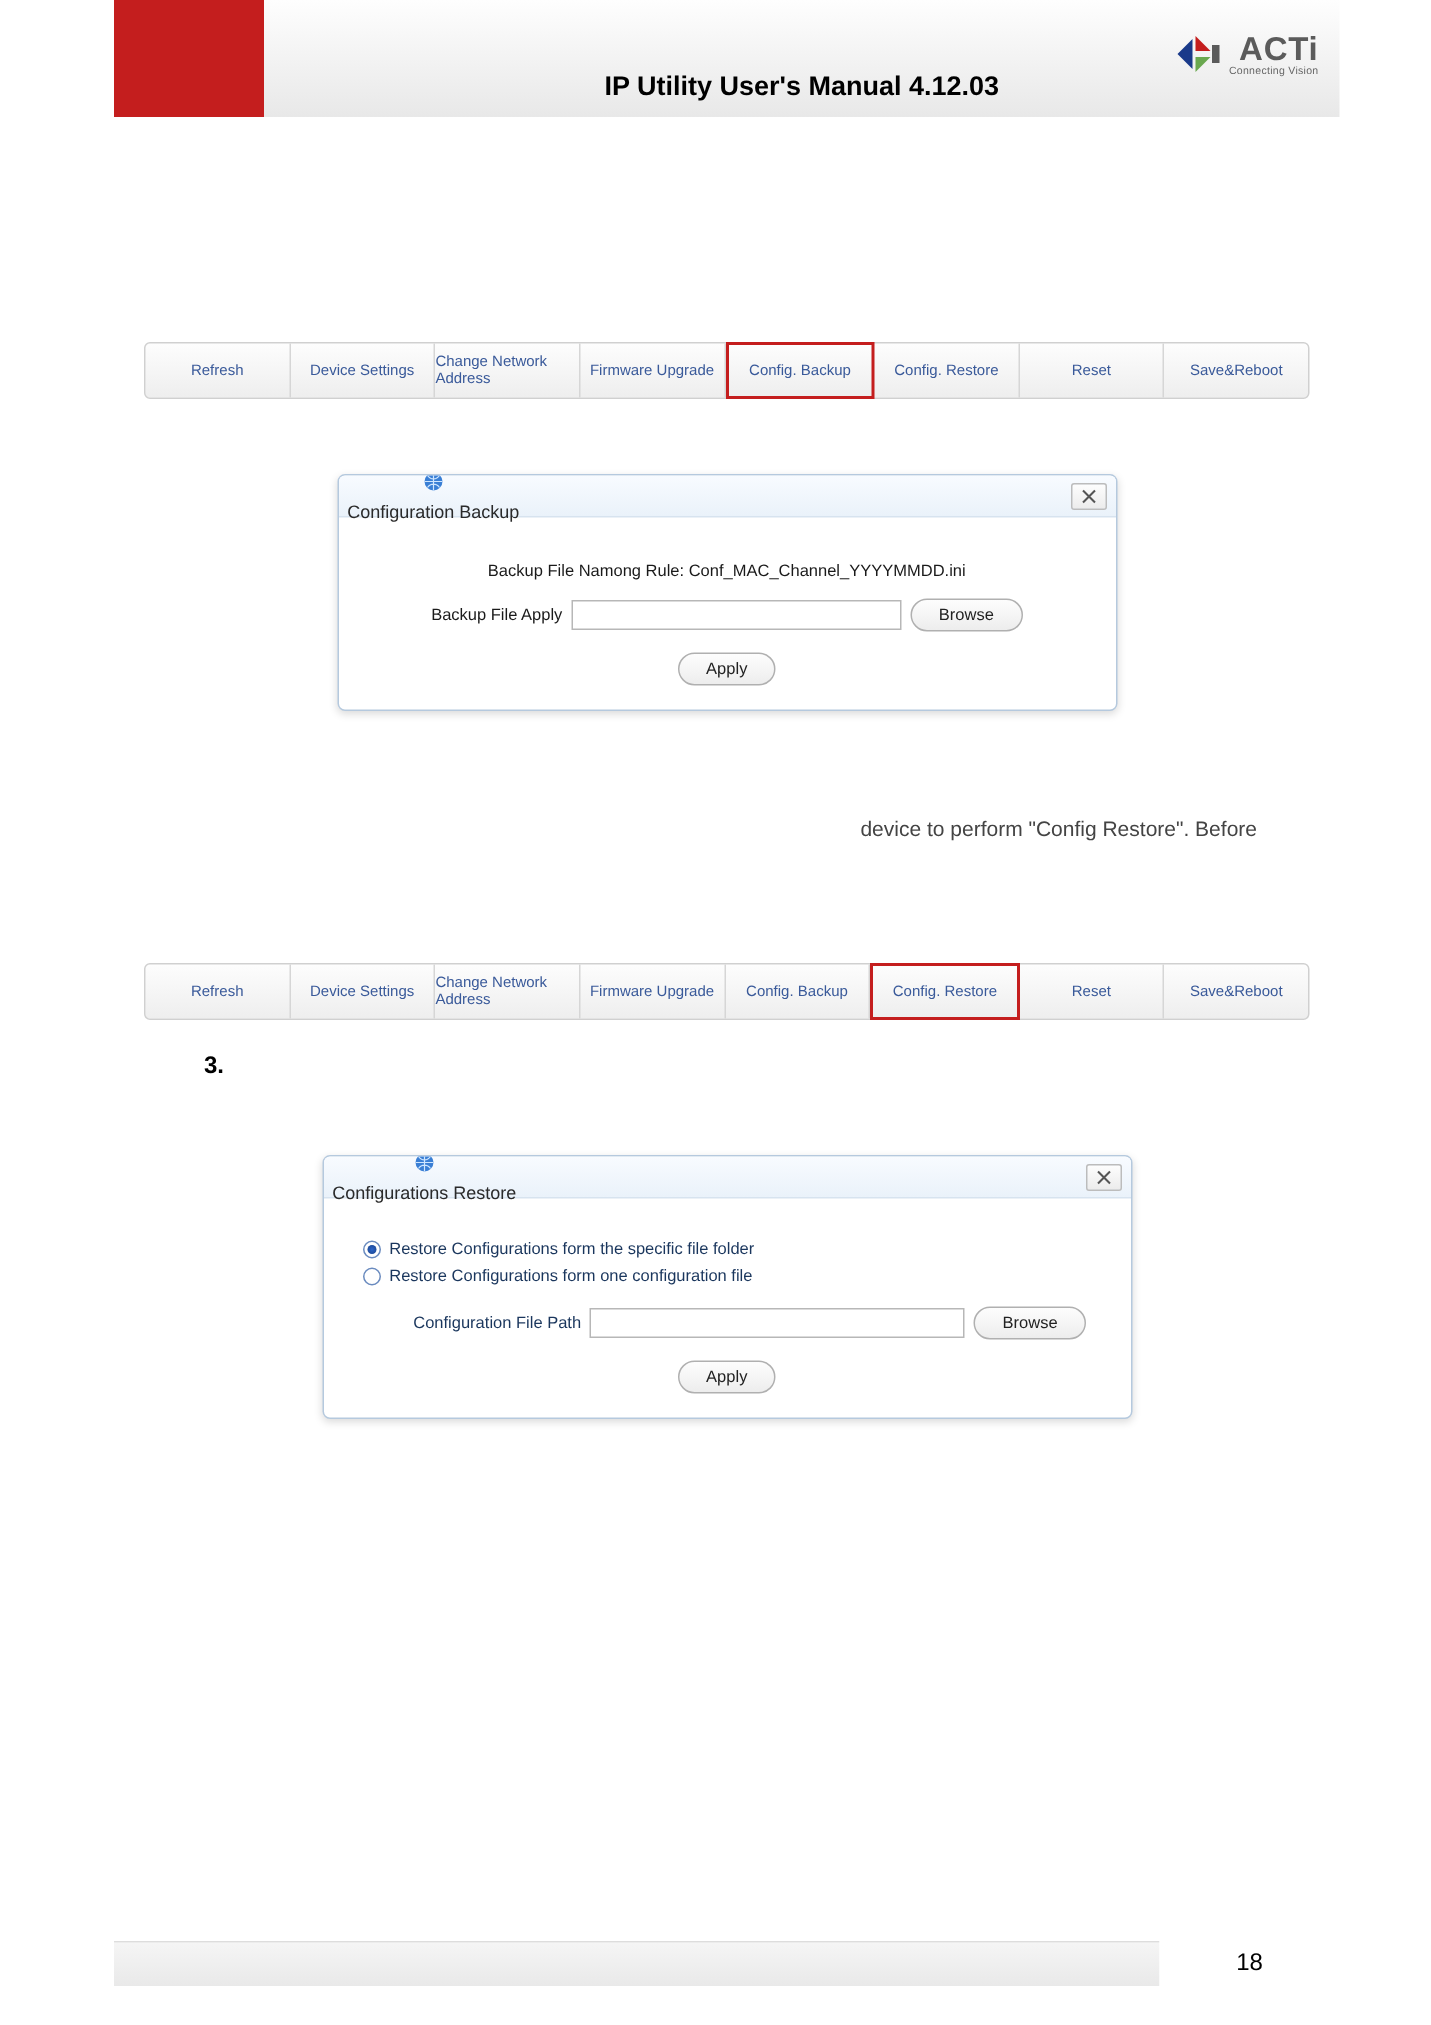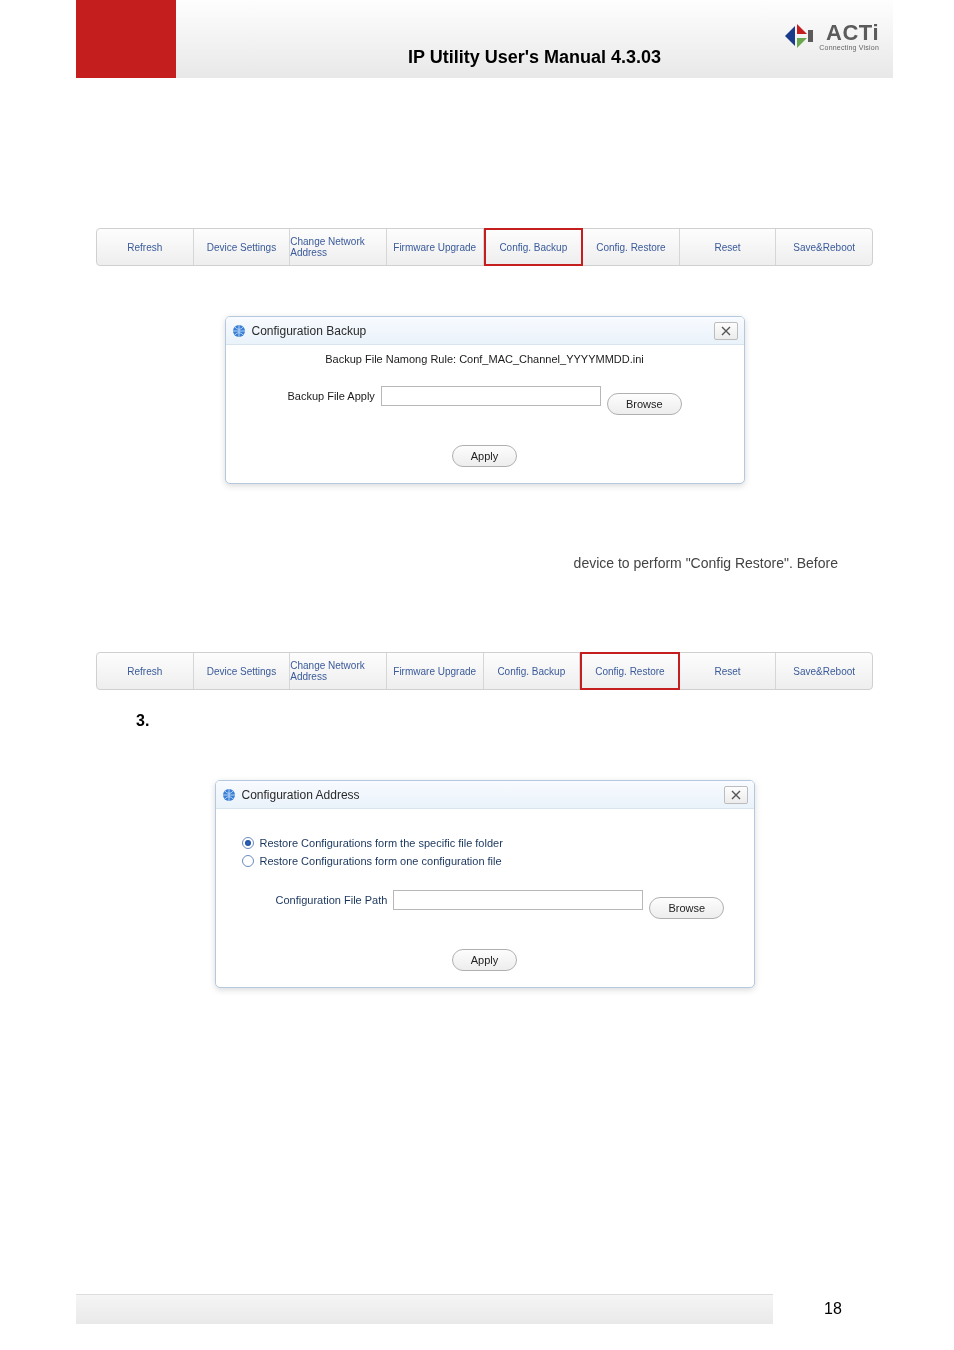--- a/index.html
+++ b/index.html
@@ -121,35 +121,36 @@
     justify-content: space-between;
     padding: 0 6px;
     border-bottom: 1px solid #d7e3ef;
   }
   .dialog-title-left {
     display: flex;
     align-items: center;
     gap: 6px;
     color: #2a2a2a;
     font-size: 12px;
+    flex-direction: column;
   }
   .globe-icon { width:14px; height:14px; }
   .close-x {
     width: 24px;
     height: 18px;
     border: 1px solid #bcbcbc;
     border-radius: 2px;
     background: linear-gradient(#fdfdfd,#ececec);
     display: flex; align-items:center; justify-content:center;
     font-size: 11px;
     color: #555;
     cursor: pointer;
   }
   .dialog-body {
-    padding: 8px 18px 16px 18px;
+    padding: 30px 18px 16px 18px;
     color: #1a1a1a;
   }
   .dialog1 { width: 520px; }
   .dialog1 .rule-line { text-align: center; margin-bottom: 12px; font-size: 11px; }
   .row-inline {
     display: flex;
     align-items: center;
     gap: 6px;
     justify-content: center;
   }
@@ -163,21 +164,20 @@
     height: 22px;
     padding: 0 18px;
     border: 1px solid #b0b0b0;
     border-radius: 11px;
     background: linear-gradient(#fdfdfd,#ededed);
     font-size: 11px;
     color: #222;
     display: flex;
     align-items: center;
     cursor: pointer;
-    margin-top: 16px;
   }
   .apply-row {
     display:flex; justify-content:center; margin-top:14px;
   }
   .faded-text {
     color: #888;
     font-size: 13px;
   }
   .step-row {
     display:flex;
@@ -235,21 +235,21 @@
     background: #c41e1e;
     display:flex; align-items:center; justify-content:center;
     color:#fff; font-size: 13px;
   }
 </style>
 </head>
 <body>
 
 <div class="left-bar"></div>
 <div class="header-gray">
-  <div class="header-title">IP Utility User's Manual 4.3.03</div>
+  <div class="header-title">IP Utility User's Manual 4.12.03</div>
 </div>
 <div class="logo-area">
   <span class="logo-icon">
     <svg viewBox="0 0 32 32" width="32" height="32">
       <polygon points="2,16 12,6 12,26" fill="#1a3a8a"></polygon>
       <polygon points="14,4 24,14 14,14" fill="#c41e1e"></polygon>
       <polygon points="14,18 24,18 14,28" fill="#6aa84f"></polygon>
       <rect x="25" y="10" width="5" height="12" fill="#5b5b5b"></rect>
     </svg>
   </span>
@@ -351,21 +351,21 @@
 
   <div class="dialog dialog2">
     <div class="dialog-titlebar">
       <div class="dialog-title-left">
         <span class="globe-icon">
           <svg viewBox="0 0 14 14">
               <circle cx="7" cy="7" r="6" fill="#3a7fd5"></circle>
               <path d="M1 7h12M7 1v12M3 3c2 3 6 3 8 0M3 11c2-3 6-3 8 0" stroke="#cfe6ff" stroke-width="0.8" fill="none"></path>
             </svg>
         </span>
-        <span>Configuration Address</span>
+        <span>Configurations Restore</span>
       </div>
       <div class="close-x">
         <svg width="10" height="10" viewBox="0 0 10 10">
             <path d="M1 1l8 8M9 1l-8 8" stroke="#555" stroke-width="1.4"></path>
           </svg>
       </div>
     </div>
     <div class="dialog-body" style="padding:22px 20px 16px 20px;">
       <div class="radio-row">
         <span class="radio-dot sel"></span>

